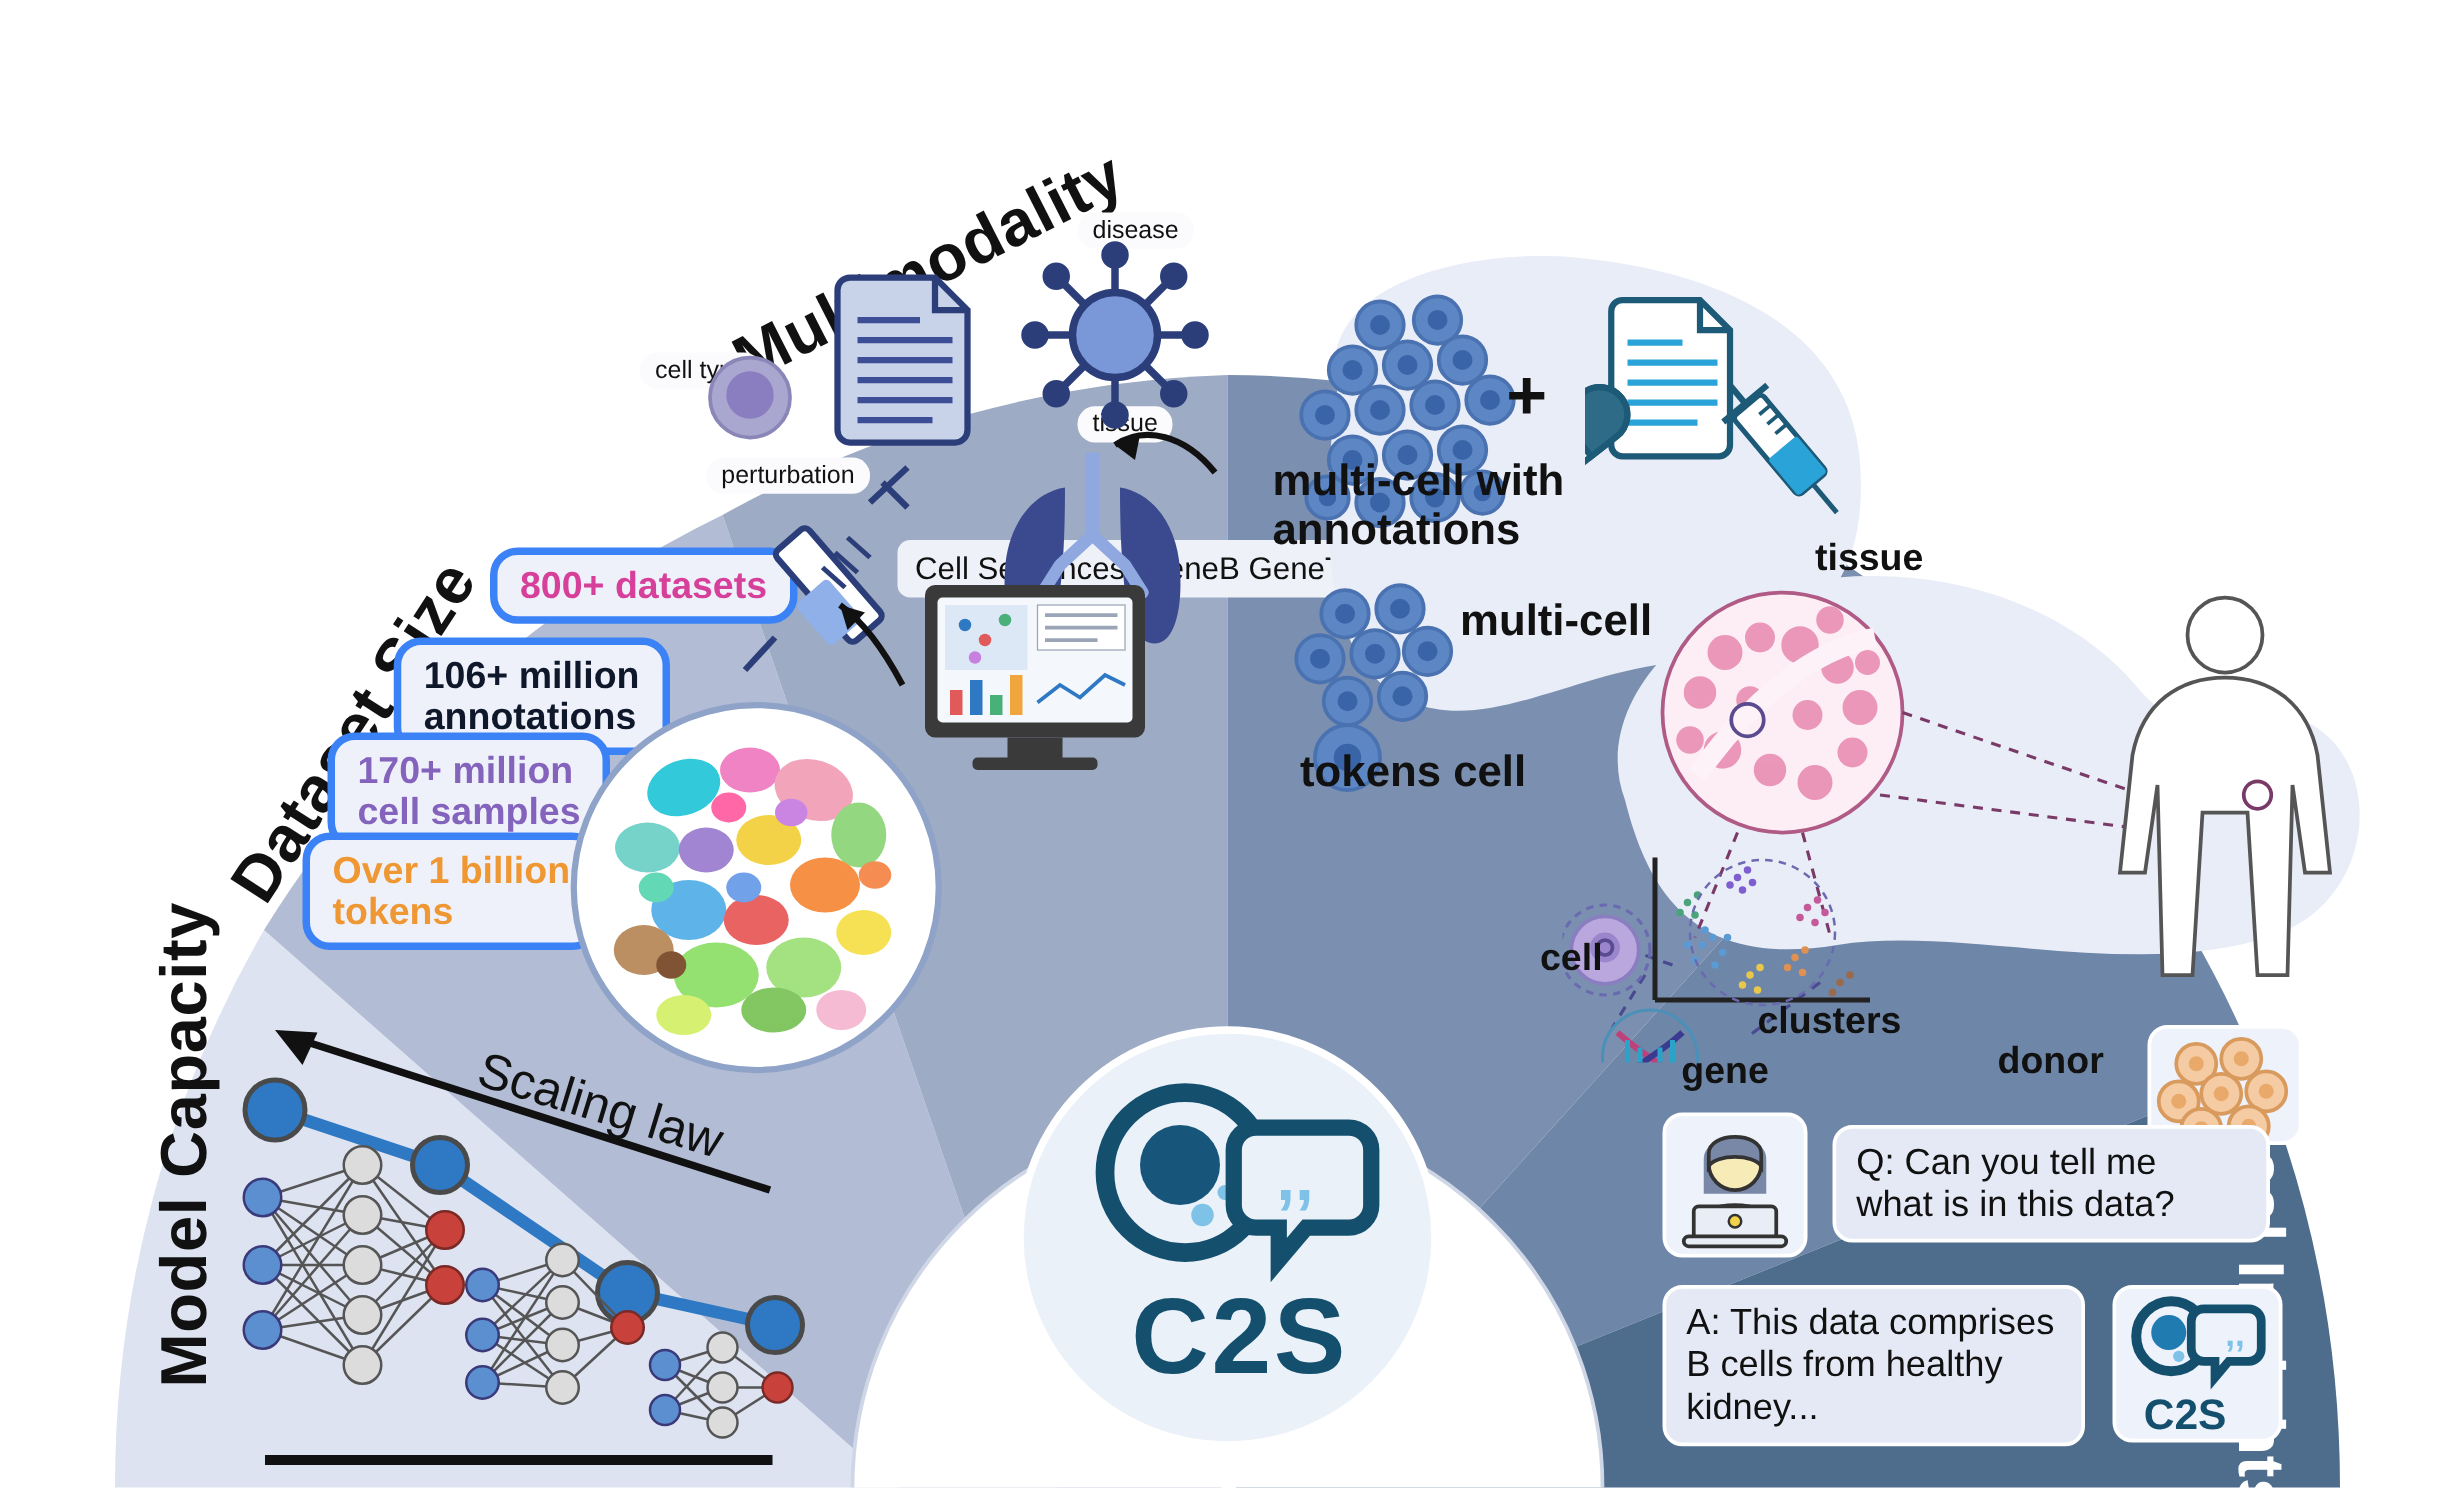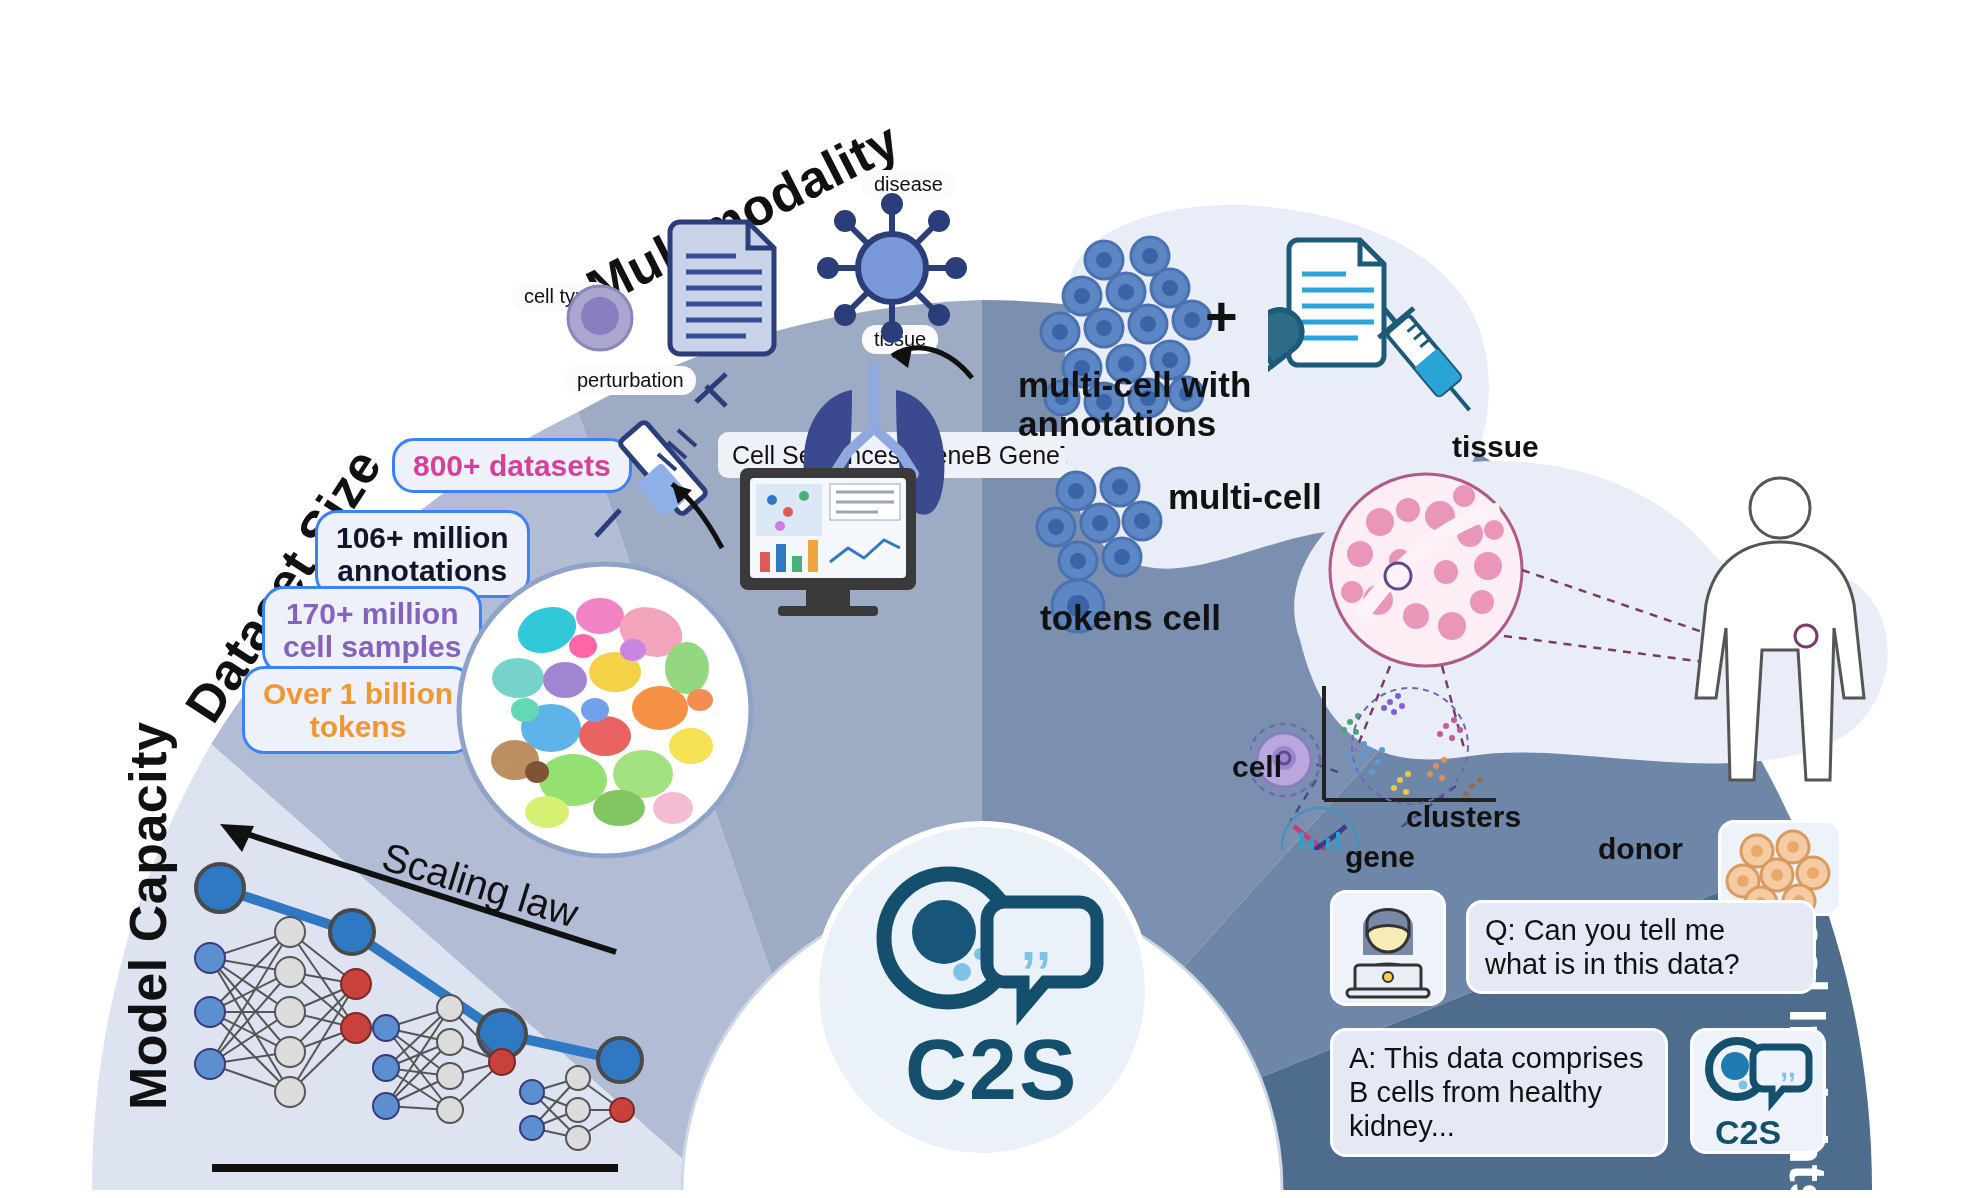--- a/index.html
+++ b/index.html
@@ -9,22 +9,22 @@
   svg{position:absolute;left:0;top:0;}
 
   
   .pill{
     position:absolute;background:#fbfbfd;border-radius:14px;
     padding:3px 12px;font-size:20px;color:#111;line-height:1.15;
     box-shadow:0 0 0 0 rgba(0,0,0,0);white-space:nowrap;
   }
   
   .stat{
-    position:absolute;background:#eef1fa;border:3px solid #3b82f6;
-    border-radius:22px;padding:8px 18px;text-align:center;
+    position:absolute;background:#eef1fa;border:6px solid #3b82f6;
+    border-radius:22px;padding:8px 18px;
     font-size:30px;font-weight:600;line-height:1.1;white-space:pre-line;
   }
   .stat.pink{color:#d6409a;}
   .stat.red{color:#0f172a;}
   .stat.purple{color:#8463bd;}
   .stat.orange{color:#ef9733;}
 
   
   .cdlbl{position:absolute;font-size:35px;font-weight:700;color:#111;
          line-height:1.12;white-space:pre-line;text-align:center;}

